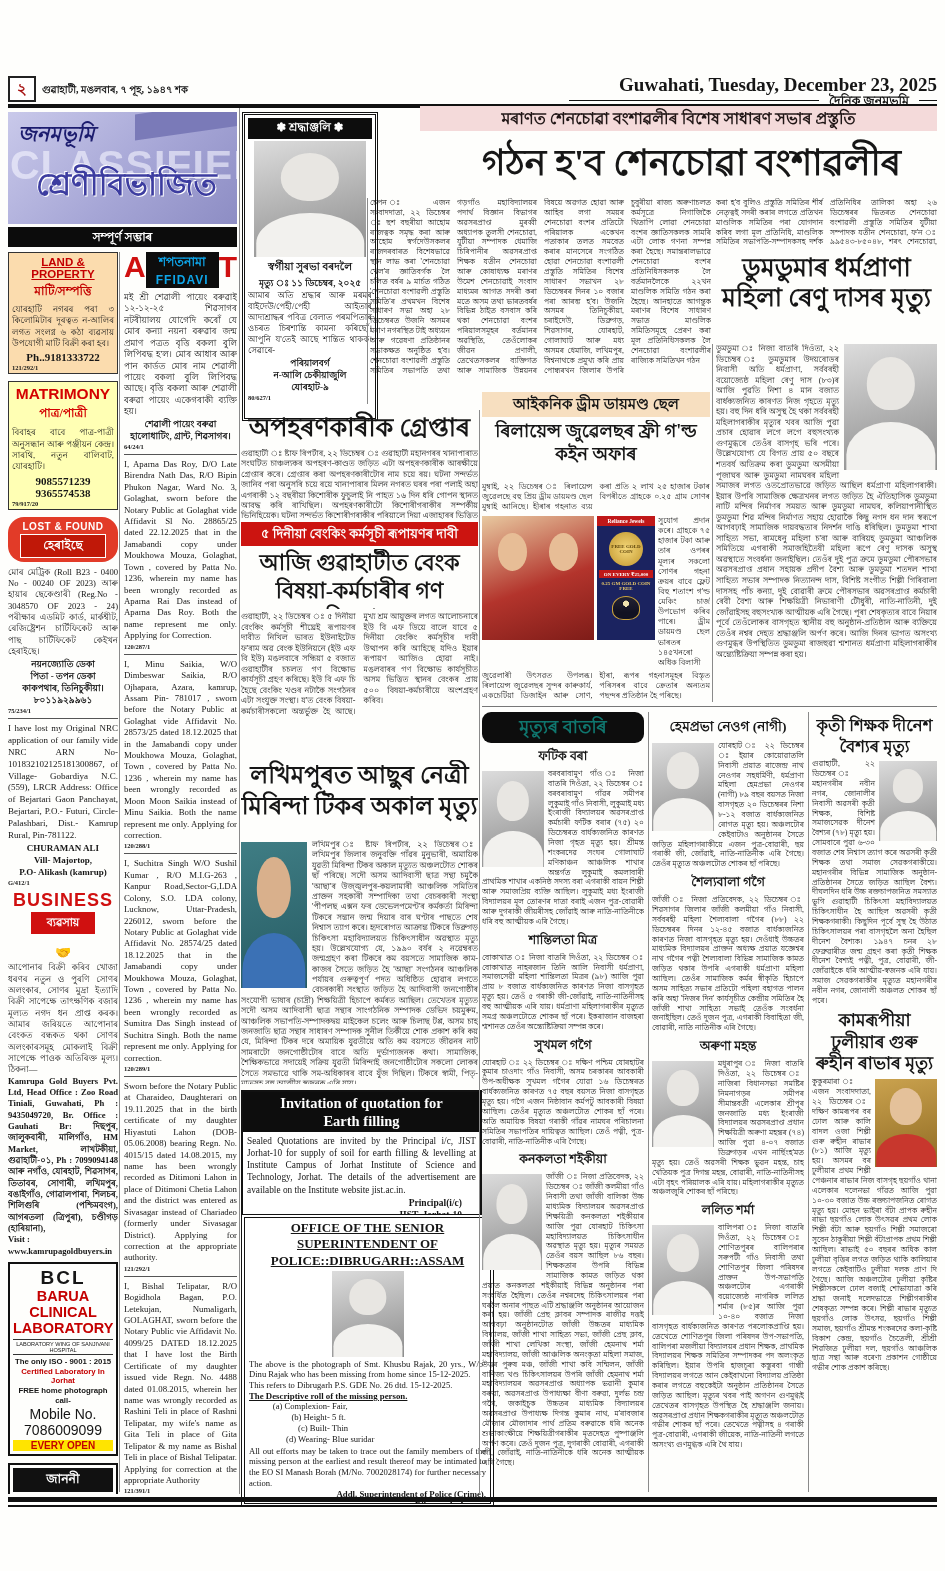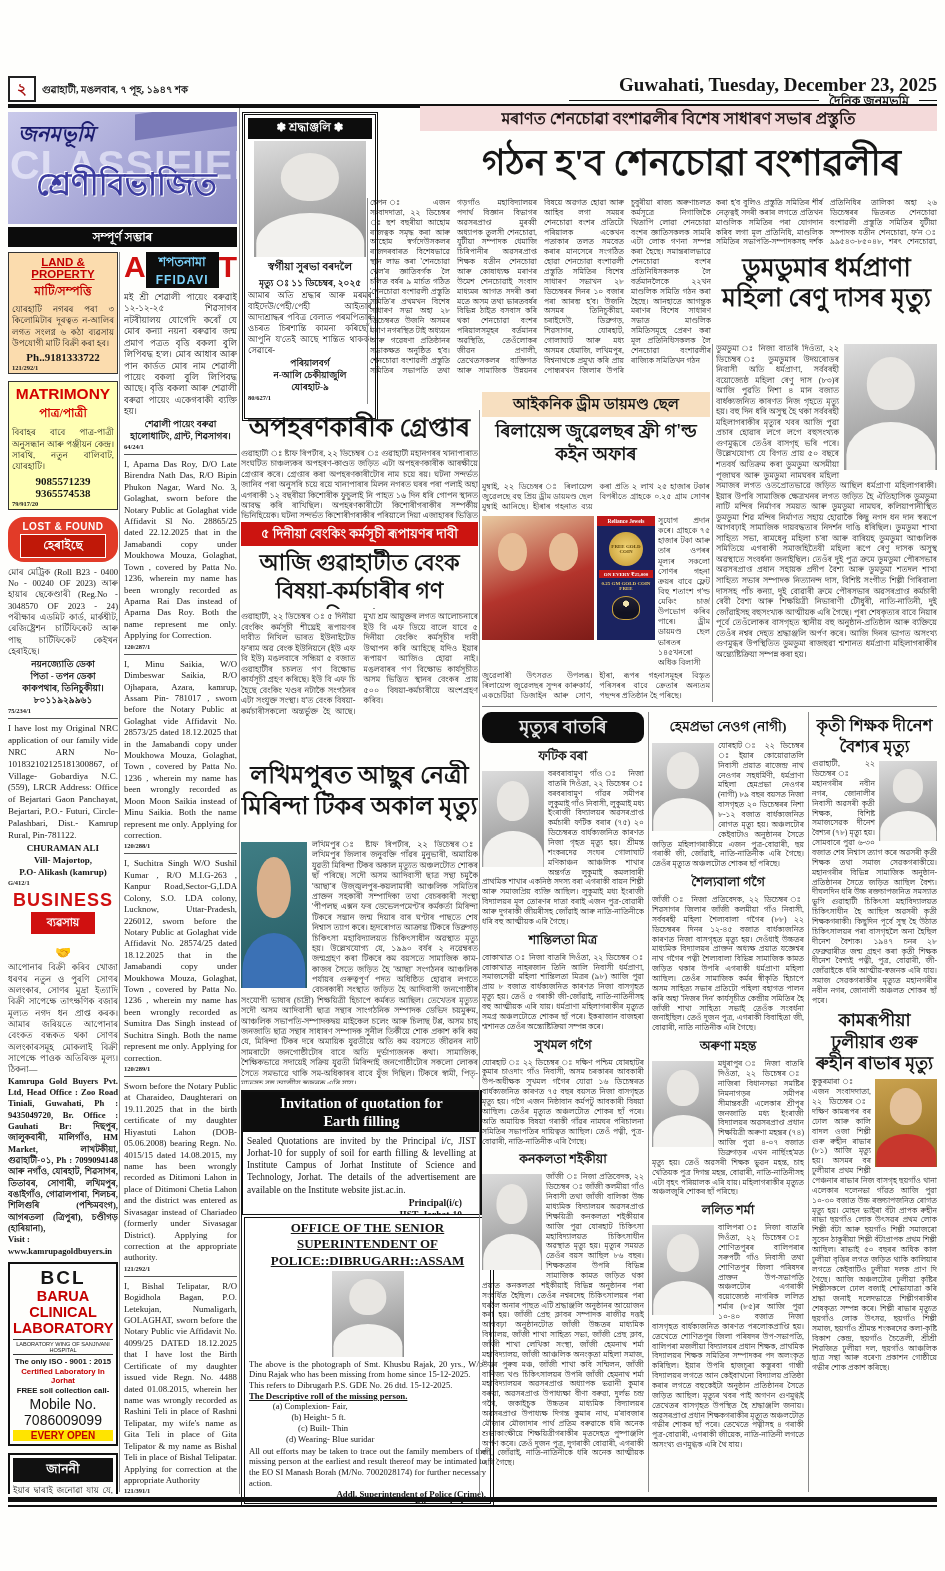--- a/index.html
+++ b/index.html
@@ -60,21 +60,21 @@
   #bcl-wing{font-size:5.6px;text-align:center;border-top:1px solid #333;border-bottom:1px solid #333;margin:2px 0;padding:1px 0;font-family:"Liberation Sans",sans-serif;}
   .bcl-sm{font-size:7.8px;font-weight:bold;text-align:center;line-height:1.25;font-family:"Liberation Sans",sans-serif;}
   #bcl-mob{font-size:14px;font-weight:400;text-align:center;font-family:"Liberation Sans",sans-serif;}
   #bcl-sun{background:#ffe400;color:#c40000;font-weight:800;font-size:10px;text-align:center;margin-top:2px;font-family:"Liberation Sans",sans-serif;}
   #janani{border:2px solid #111;padding:3px;}
   #janani .t{background:#111;color:#fff;font-size:12.5px;font-weight:bold;text-align:center;padding:2px 0;margin-bottom:3px;}
   
   #affcol{left:124px;top:252px;width:113px;height:1242px;overflow:hidden;}
   #aff-head{display:flex;align-items:stretch;margin-bottom:4px;}
   #aff-a,#aff-t{color:#d01010;font-size:30px;font-weight:800;line-height:30px;font-family:"Liberation Sans",sans-serif;}
-  #aff-mid{flex:1;background:#0d0d0d;color:#7dd3fc;text-align:center;padding:1px 0;}
+  #aff-mid{flex:1;background:#0d0d0d;color:#0ea5e9;text-align:center;padding:1px 0;}
   #aff-as{font-size:12.5px;font-weight:bold;display:block;}
   #aff-en{font-size:12px;font-weight:800;letter-spacing:1px;display:block;font-family:"Liberation Sans",sans-serif;}
   .aff-text{font-size:8.8px;line-height:1.3;text-align:justify;}
   
   #tribute{left:242px;top:112px;width:124px;height:297px;border:3px double #111;padding:3px;background:#fff;}
   #trib-head{background:#0d0d0d;color:#fff;font-size:11.5px;font-weight:bold;text-align:center;padding:1px 0;}
   #trib-head::before{content:"✽ ";}#trib-head::after{content:" ✽";}
   .portrait{position:relative;overflow:hidden;background:linear-gradient(165deg,#dcdcdc 0%,#ababab 60%,#8c8c8c 100%);}
   .portrait::before{content:"";position:absolute;left:50%;top:10%;width:52%;height:42%;transform:translateX(-50%);
         border-radius:50% 50% 46% 46%;background:#e8e6e2;}
@@ -142,21 +142,21 @@
   #rp-sub{color:#e8c86a;font-size:5px;font-weight:bold;text-align:center;margin-top:3px;}
   #rp-jewel{width:26px;height:22px;margin-top:5px;border-radius:50% 50% 40% 40%;
             background:radial-gradient(circle at 50% 30%,#f0e3b0 15%,transparent 16%),linear-gradient(#223,#112 70%);border:1px solid #caa23c;}
   #rel-side{flex:1;font-size:7.8px;line-height:1.3;text-align:justify;overflow:hidden;}
   #rel-body{column-count:2;column-gap:7px;font-size:7.8px;line-height:1.3;text-align:justify;height:56px;overflow:hidden;margin-top:3px;}
   
   .dcol{position:absolute;top:712px;overflow:hidden;}
   #dcol1{left:482px;width:162px;height:782px;}
   #dcol2{left:652px;width:152px;height:782px;}
   #dcol3{left:812px;width:125px;height:782px;}
-  #deaths-head{background:#0d0d0d;color:#e5e5e5;font-size:18px;font-weight:800;text-align:center;
+  #deaths-head{background:#0d0d0d;color:#0f766e;font-size:18px;font-weight:800;text-align:center;
                border-radius:9px;height:31px;line-height:31px;margin-bottom:4px;}
   .dname{font-size:12.5px;font-weight:800;text-align:center;margin:4px 0 2px;}
   .dhead3{font-size:16.5px;font-weight:800;text-align:center;line-height:1.25;margin:4px 0 2px;}
   .dbody{font-size:7.6px;line-height:1.3;text-align:justify;}
   .ph-l{float:left;margin:2px 4px 2px 0;}
   .ph-r{float:right;margin:2px 0 2px 4px;}
   #bot-rule{left:8px;top:1497px;width:929px;height:3px;border-top:5px solid #111;border-bottom:2px solid #111;}
   #mid-hrule{left:482px;top:706px;width:455px;height:1px;background:#777;}
 </style>
 </head>
@@ -224,21 +224,21 @@
     <div class="adbody b">Visit : www.kamrupagoldbuyers.in</div>
     <div style="height:5px"></div>
     <div id="bcl">
       <div id="bcl-name">BCL</div>
       <div class="bcl-red">BARUA</div>
       <div class="bcl-red">CLINICAL</div>
       <div class="bcl-red">LABORATORY</div>
       <div id="bcl-wing">LABORATORY WING OF SANJIVANI HOSPITAL</div>
       <div class="bcl-sm">The only ISO - 9001 : 2015</div>
       <div class="bcl-sm" style="color:#c40000">Certified Laboratory In Jorhat</div>
-      <div class="bcl-sm">FREE soil collection call-</div>
+      <div class="bcl-sm">FREE home photograph call-</div>
       <div id="bcl-mob">Mobile No. 7086009099</div>
       <div id="bcl-sun">EVERY OPEN</div>
     </div>
     <div id="janani">
       <div class="t">জাননী</div>
       <div class="adbody j">ইয়াৰ দ্বাৰাই জনোৱা যায় যে, আমাৰ জালান নগৰ চাউথ চাহ বাগিচাৰ পথ-উপপথ অহা ২৫, ২৭ আৰু ২৮ ডিচেম্বৰ, ২০২৫, তিনি (৩) দিন জনসাধাৰণৰ ব্যৱহাৰৰ বাবে বন্ধ কৰি দিয়া হ'ব। গতিকে ইচ্ছুক ব্যক্তিসকলে প্ৰয়োজনীয় অনুমতি পত্ৰ বাগিচাৰ পৰিচালক মহোদয়ৰ পৰা সংগ্ৰহ কৰিব পাৰিব। ইতি-</div>
 
     </div>
   </div>
 

